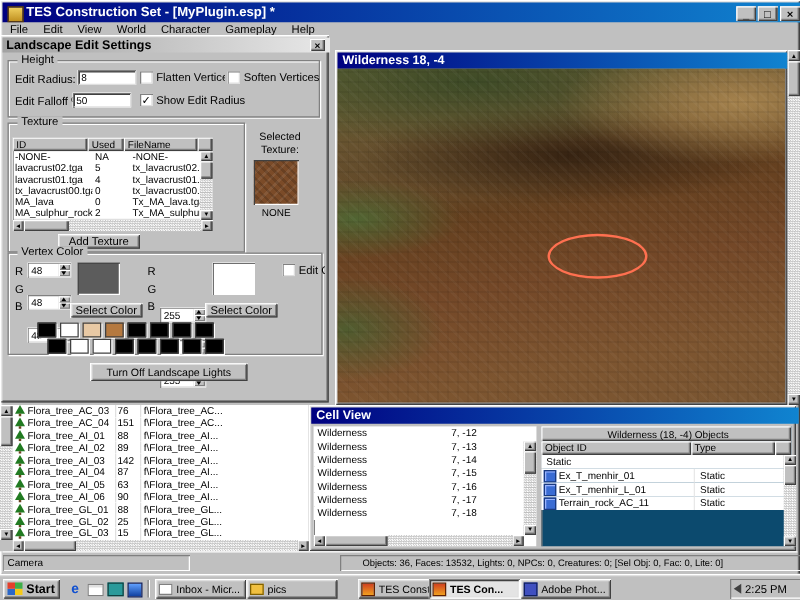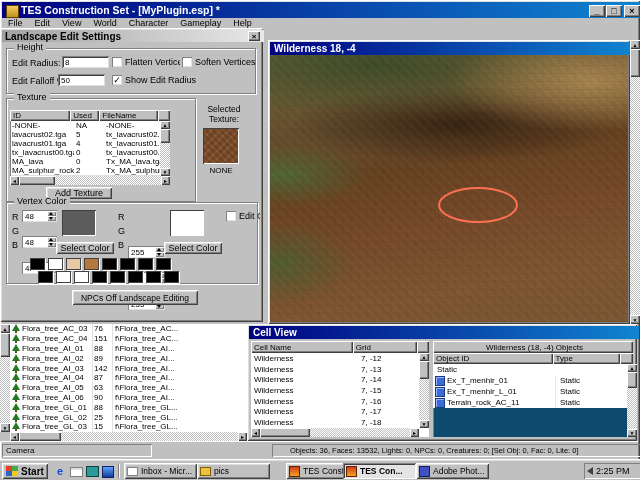--- a/index.html
+++ b/index.html
@@ -245,21 +245,21 @@
 
     <span class="pal" style="left: 38px; top: 243px; background-color: rgb(0, 0, 0);"></span>
     <span class="pal" style="left: 56px; top: 243px; background-color: rgb(255, 255, 255);"></span>
     <span class="pal" style="left: 74px; top: 243px; background-color: rgb(255, 255, 255);"></span>
     <span class="pal" style="left: 92px; top: 243px; background-color: rgb(0, 0, 0);"></span>
     <span class="pal" style="left: 110px; top: 243px; background-color: rgb(0, 0, 0);"></span>
     <span class="pal" style="left: 128px; top: 243px; background-color: rgb(0, 0, 0);"></span>
     <span class="pal" style="left: 146px; top: 243px; background-color: rgb(0, 0, 0);"></span>
     <span class="pal" style="left: 164px; top: 243px; background-color: rgb(0, 0, 0);"></span>
 
-    <div class="a btn" style="left:72px;top:262px;width:126px;height:15px;font-size:8.5px">NPCs Off Landscape Editing</div>
+    <div class="a btn" style="left:72px;top:262px;width:126px;height:15px;font-size:8.5px">Turn Off Landscape Lights</div>
   </div>
 
   <div class="a out" style="left:268px;top:40px;width:362px;height:284px">
     <div class="a tb" style="left:2px;top:2px;width:358px;height:13px;padding-left:4px;font-size:10px">
       <span>Wilderness 18, -4</span>
     </div>
     <div class="a viewport" style="left:2px;top:15px;width:358px;height:267px">
       <div class="grid-ov"></div>
       <div class="ring" style="left: 168px; top: 132px; width: 76px; height: 32px; border-color: rgb(255, 112, 80);"></div>
     </div>
@@ -374,25 +374,20 @@
     <span class="a sbtn" style="left:238px;top:108px;width:9px;height:9px">►</span>
     <span class="a" style="left:0;top:108px;width:10px;height:9px;background:#c0c0c0"></span>
   </div>
 
   <div class="a out" style="left:247px;top:324px;width:390px;height:117px">
     <div class="a tb" style="left:2px;top:2px;width:386px;height:13px;padding-left:4px;font-size:10px">
       <span>Cell View</span>
     </div>
 
     <div class="a" style="left:4px;top:17px;width:178px;height:96px;background:#fff;box-shadow:inset 1px 1px 0 #808080">
-      <div style="display:flex;height:12px">
-        <span class="hdrc" style="width:104px">Cell Name</span>
-        <span class="hdrc" style="width:64px">Grid</span>
-        <span class="hdrc" style="width:10px"></span>
-      </div>
       <div class="cvrow">
         <span class="ellipsis" style="width:104px;padding-left:3px">Wilderness</span>
         <span style="padding-left:3px">7, -12</span>
       </div>
       <div class="cvrow">
         <span class="ellipsis" style="width:104px;padding-left:3px">Wilderness</span>
         <span style="padding-left:3px">7, -13</span>
       </div>
       <div class="cvrow">
         <span class="ellipsis" style="width:104px;padding-left:3px">Wilderness</span>

